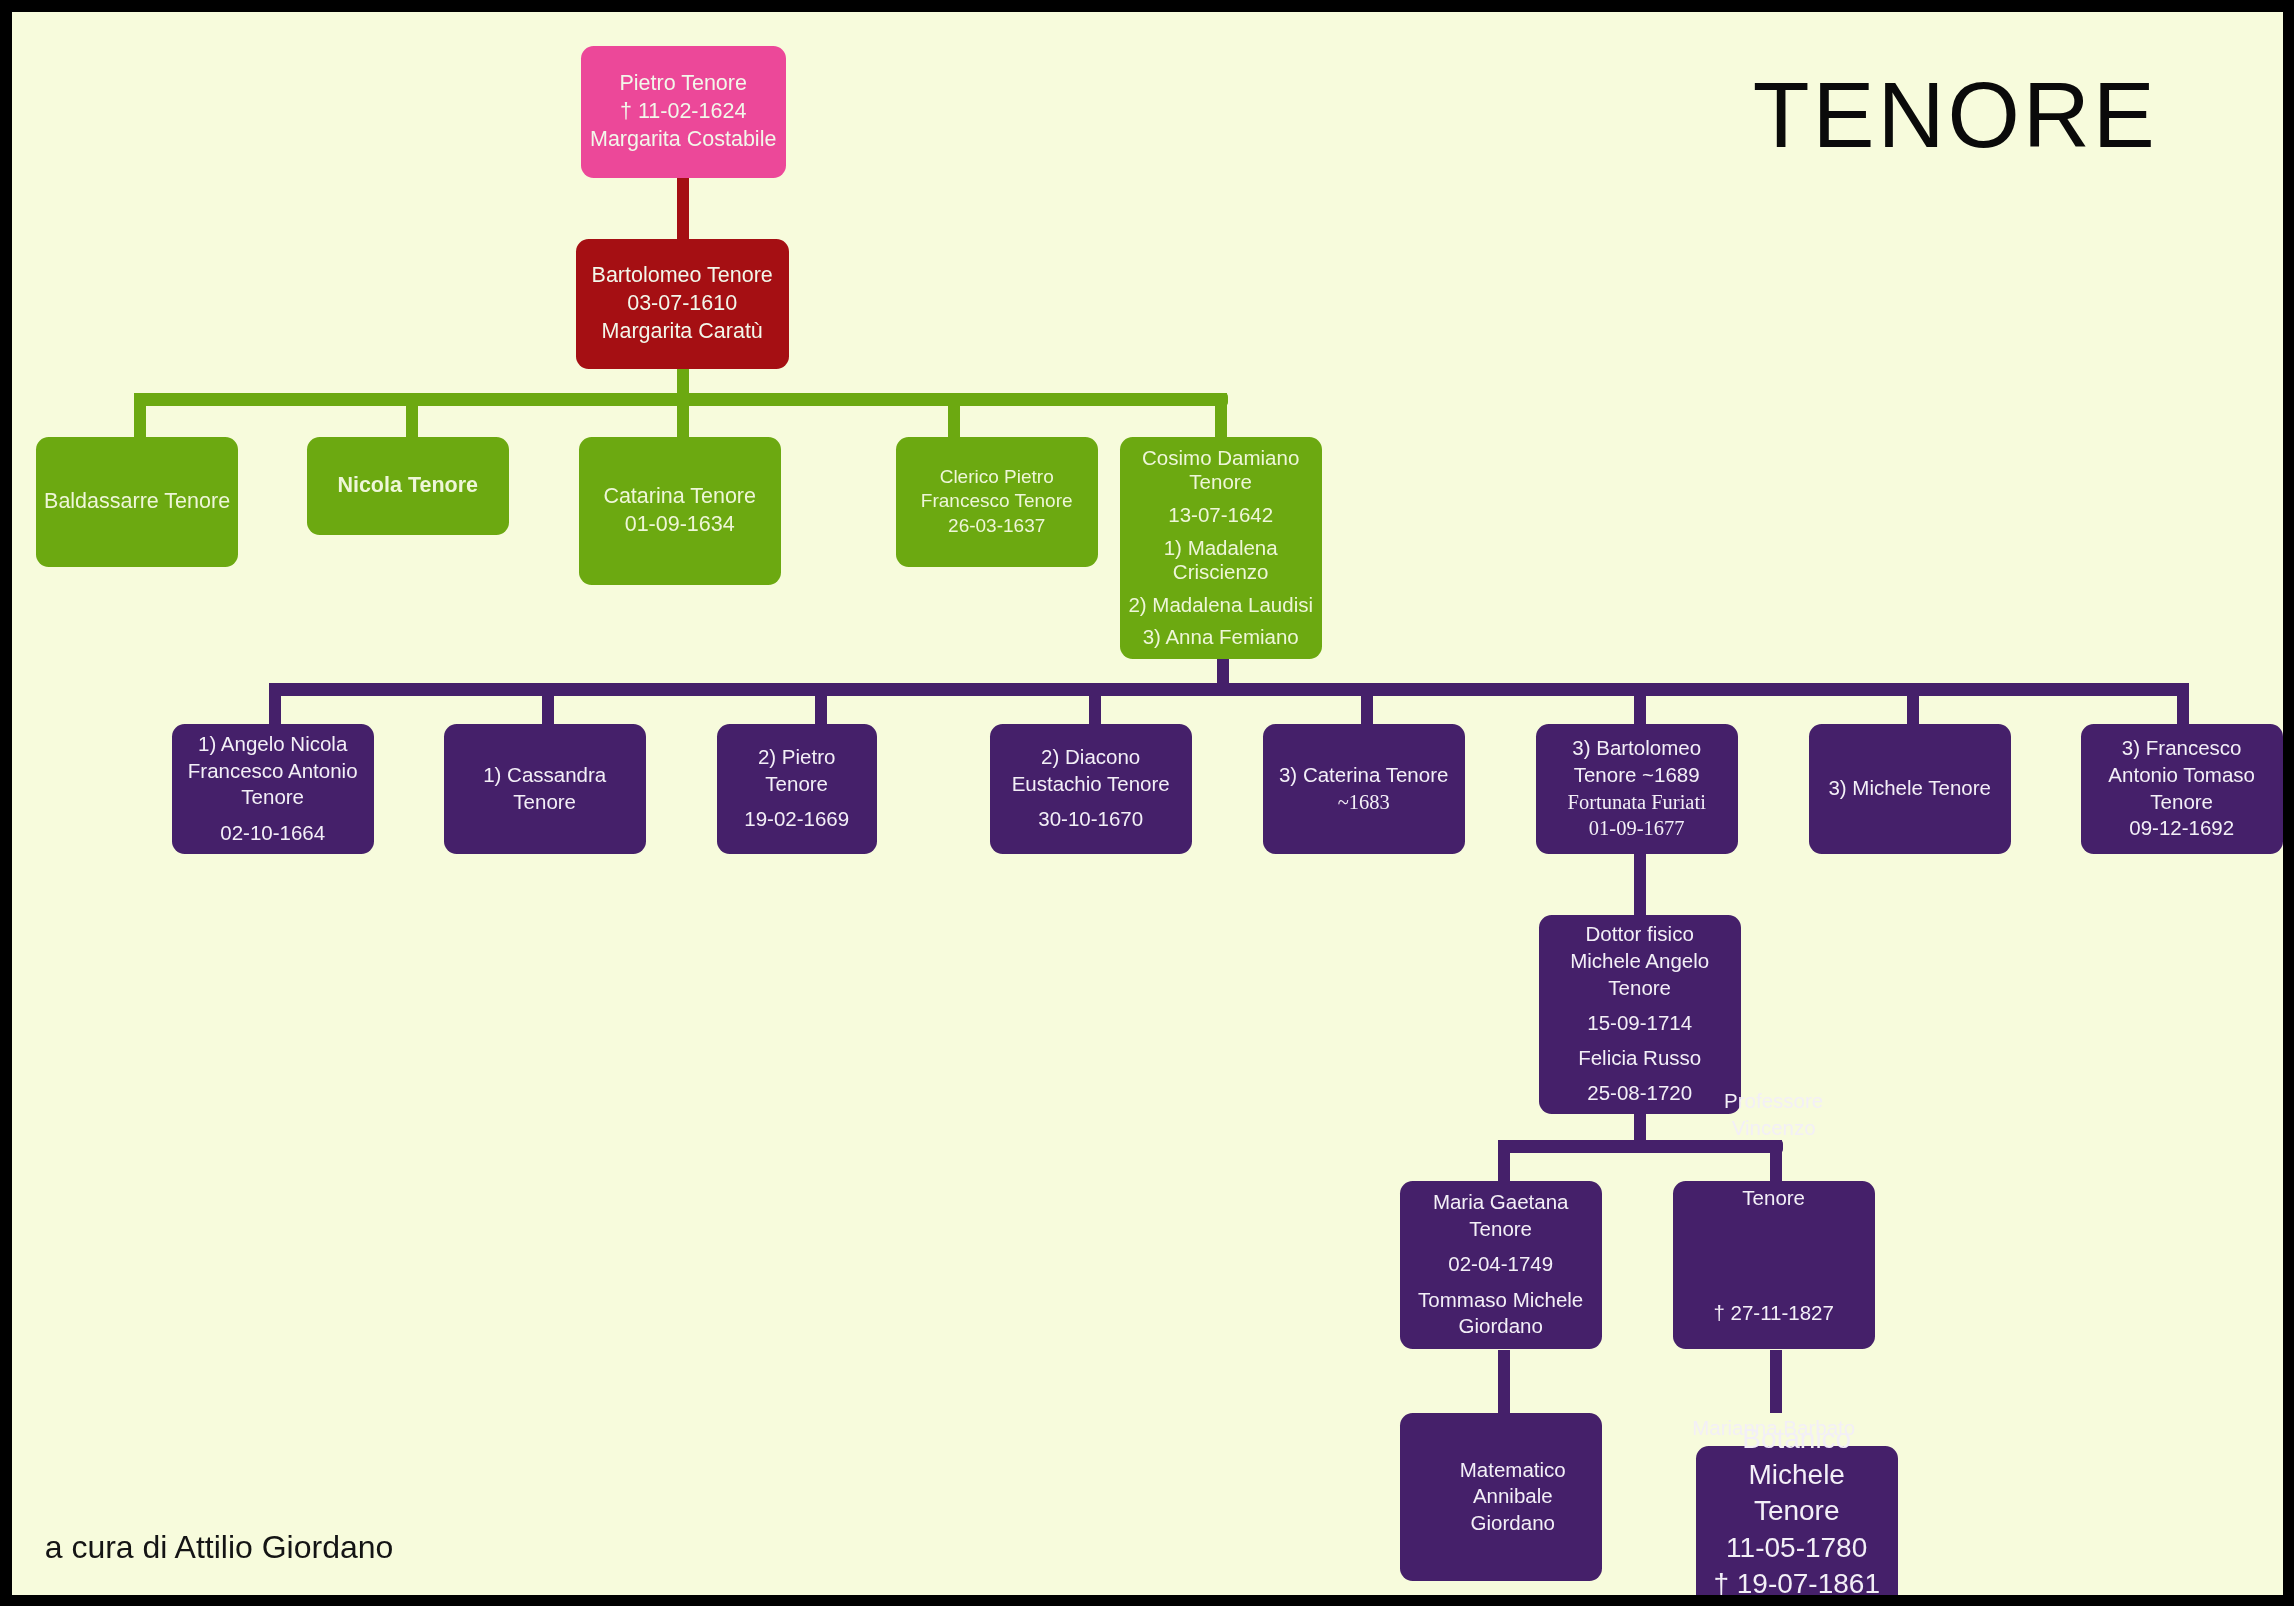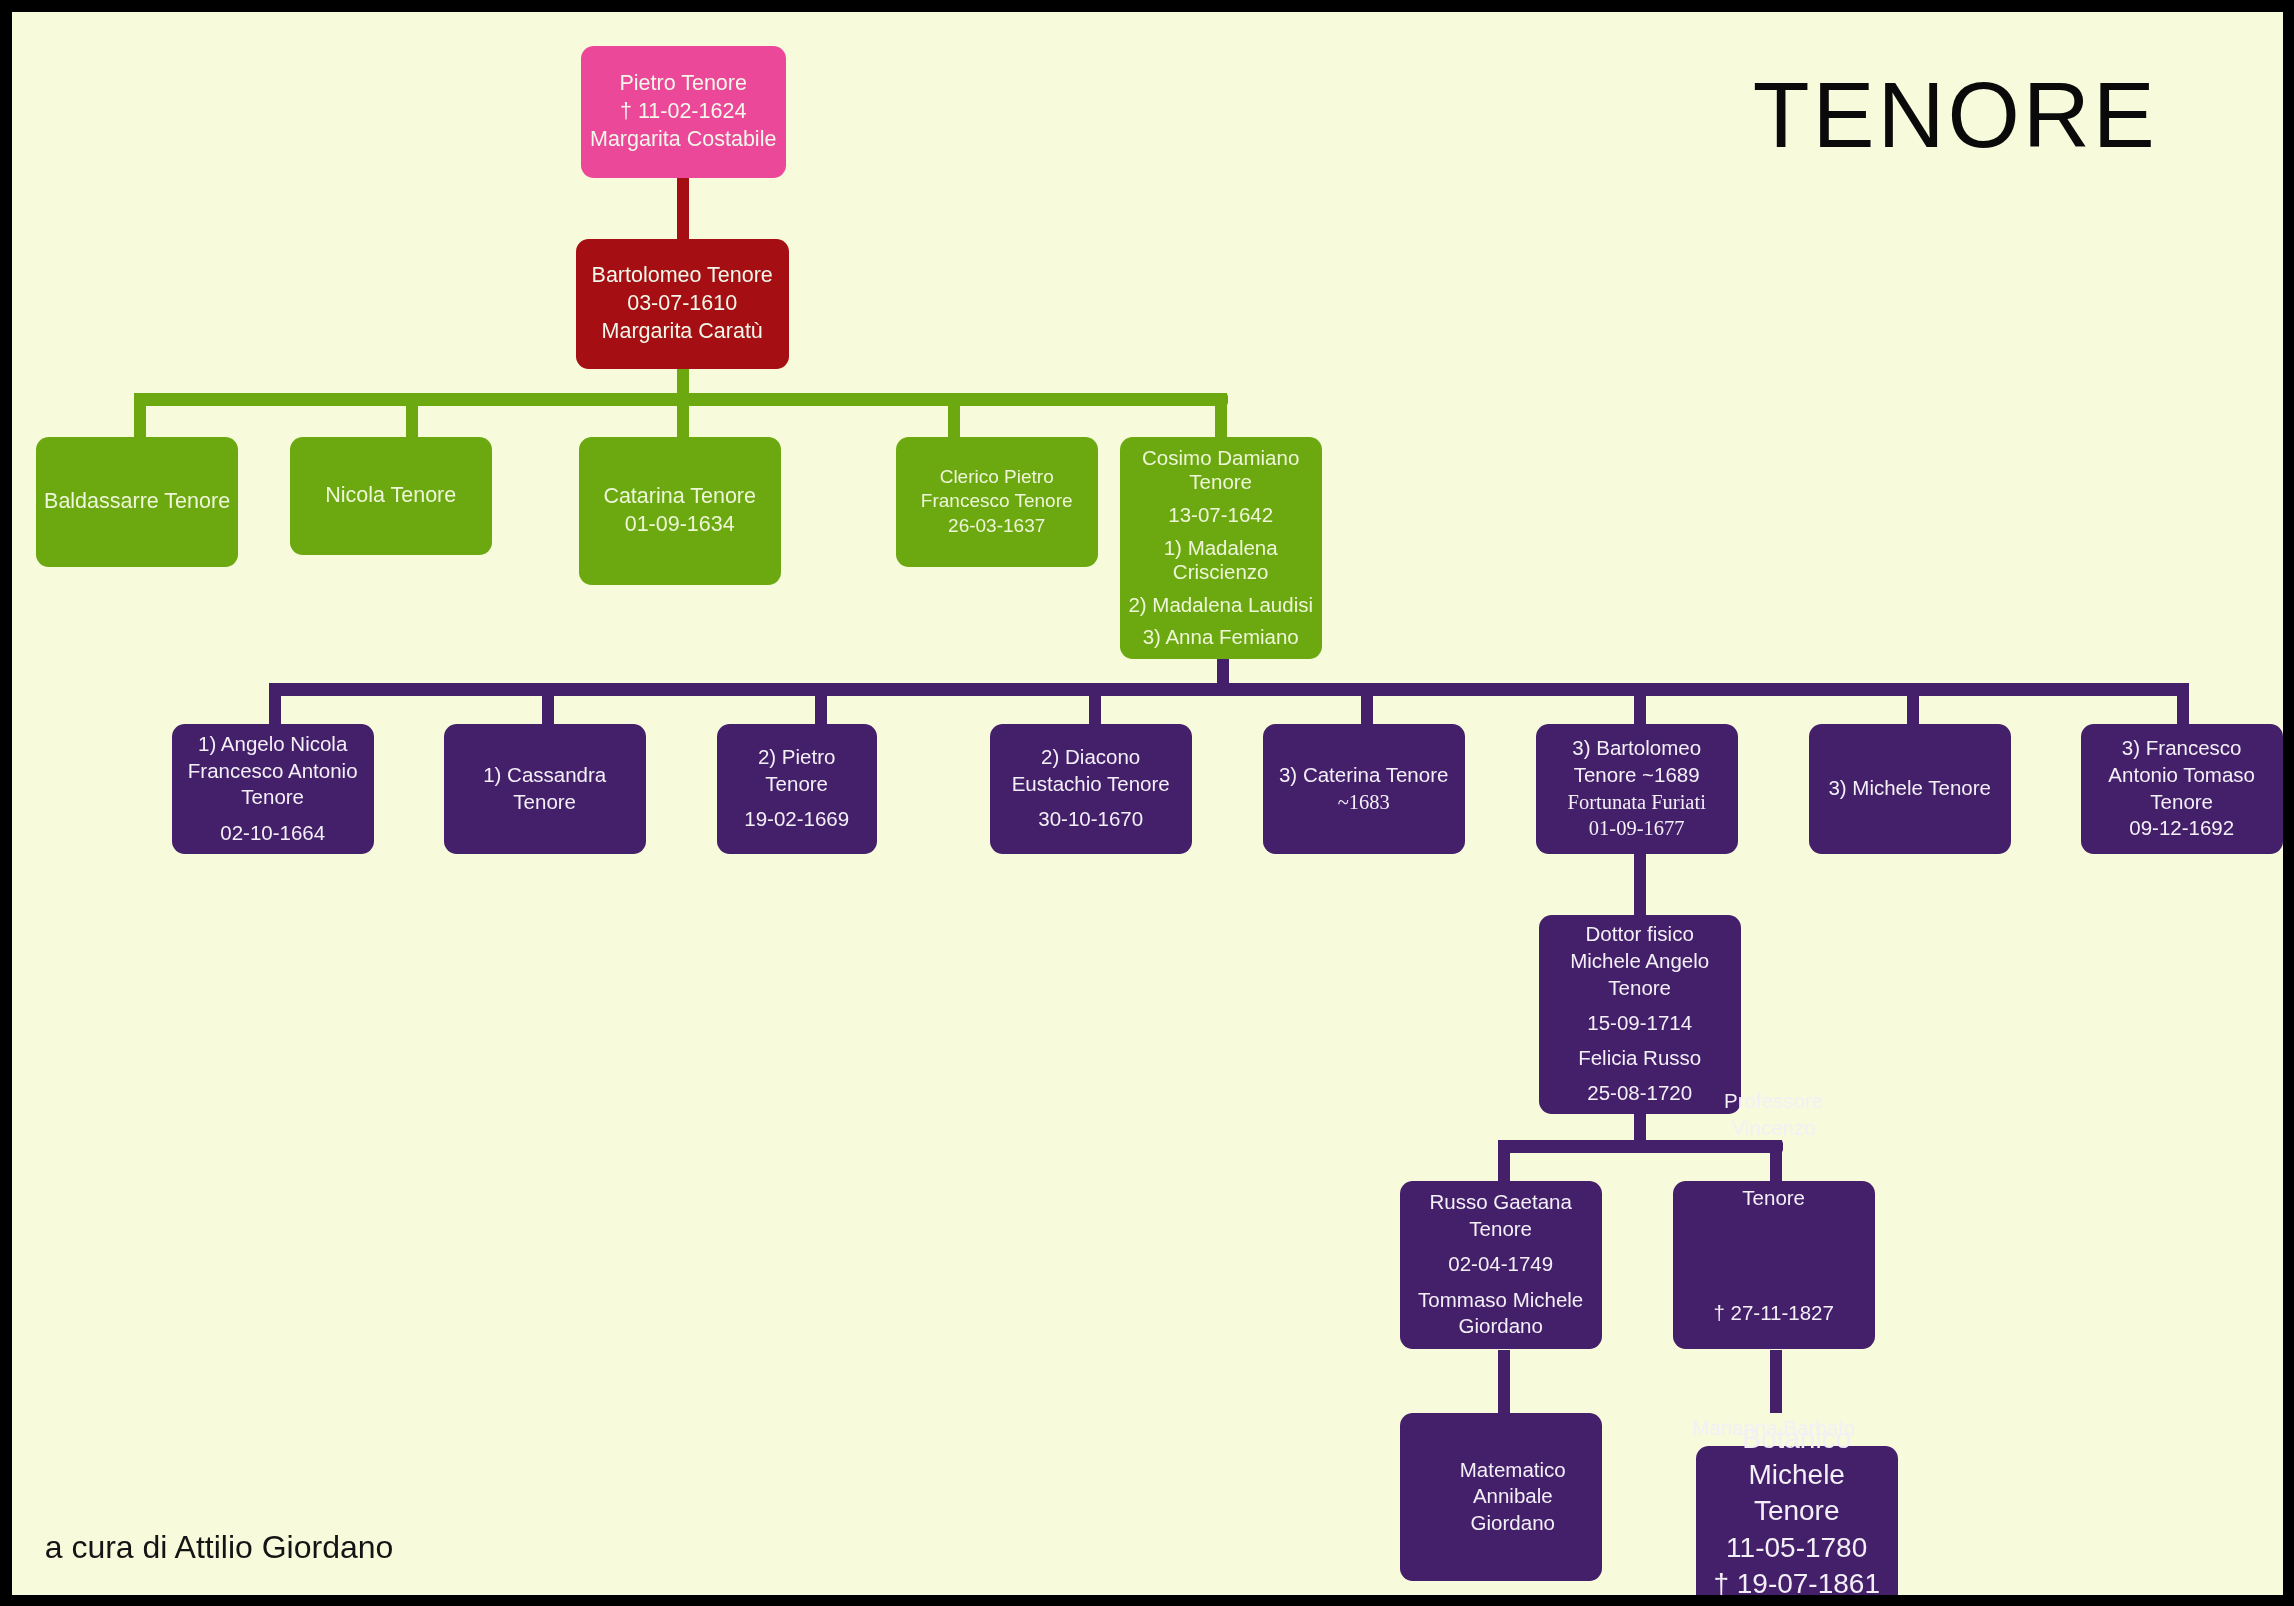--- a/index.html
+++ b/index.html
@@ -117,21 +117,21 @@
   <div class="node red" style="left:564px; top:227px; width:213px; height:130px; font-size:21.5px;">
     <span class="ln">Bartolomeo Tenore</span>
     <span class="ln">03-07-1610</span>
     <span class="ln">Margarita Caratù</span>
   </div>
 
   <div class="node green" style="left:24.4px; top:425px; width:202px; height:130px; font-size:21.5px;">
     <span class="ln">Baldassarre Tenore</span>
   </div>
 
-  <div class="node green" style="left:278px; top:425px; width:202px; height:118px; font-size:21.5px;">
+  <div class="node green" style="left:295px; top:425px; width:202px; height:98px; font-size:21.5px;font-weight:bold;">
     <span class="ln">Nicola Tenore</span>
   </div>
 
   <div class="node green" style="left:567px; top:425px; width:202px; height:148px; font-size:21.5px;">
     <span class="ln">Catarina Tenore</span>
     <span class="ln">01-09-1634</span>
   </div>
 
   <div class="node green" style="left:884px; top:425px; width:202px; height:130px; font-size:19px;">
     <span class="ln">Clerico Pietro</span>
@@ -207,21 +207,21 @@
     <span class="ln">Tenore</span>
     <span class="gap"></span>
     <span class="ln">15-09-1714</span>
     <span class="gap"></span>
     <span class="ln">Felicia Russo</span>
     <span class="gap"></span>
     <span class="ln">25-08-1720</span>
   </div>
 
   <div class="node purple" style="left:1388px; top:1169px; width:202px; height:168px; font-size:20.5px;">
-    <span class="ln">Russo Gaetana</span>
+    <span class="ln">Maria Gaetana</span>
     <span class="ln">Tenore</span>
     <span class="gap"></span>
     <span class="ln">02-04-1749</span>
     <span class="gap"></span>
     <span class="ln">Tommaso Michele</span>
     <span class="ln">Giordano</span>
   </div>
 
   <div class="node purple" style="left:1661px; top:1169px; width:202px; height:168px; font-size:20.5px;gap:44px;">
     <span class="ln">Professore Vincenzo</span>

